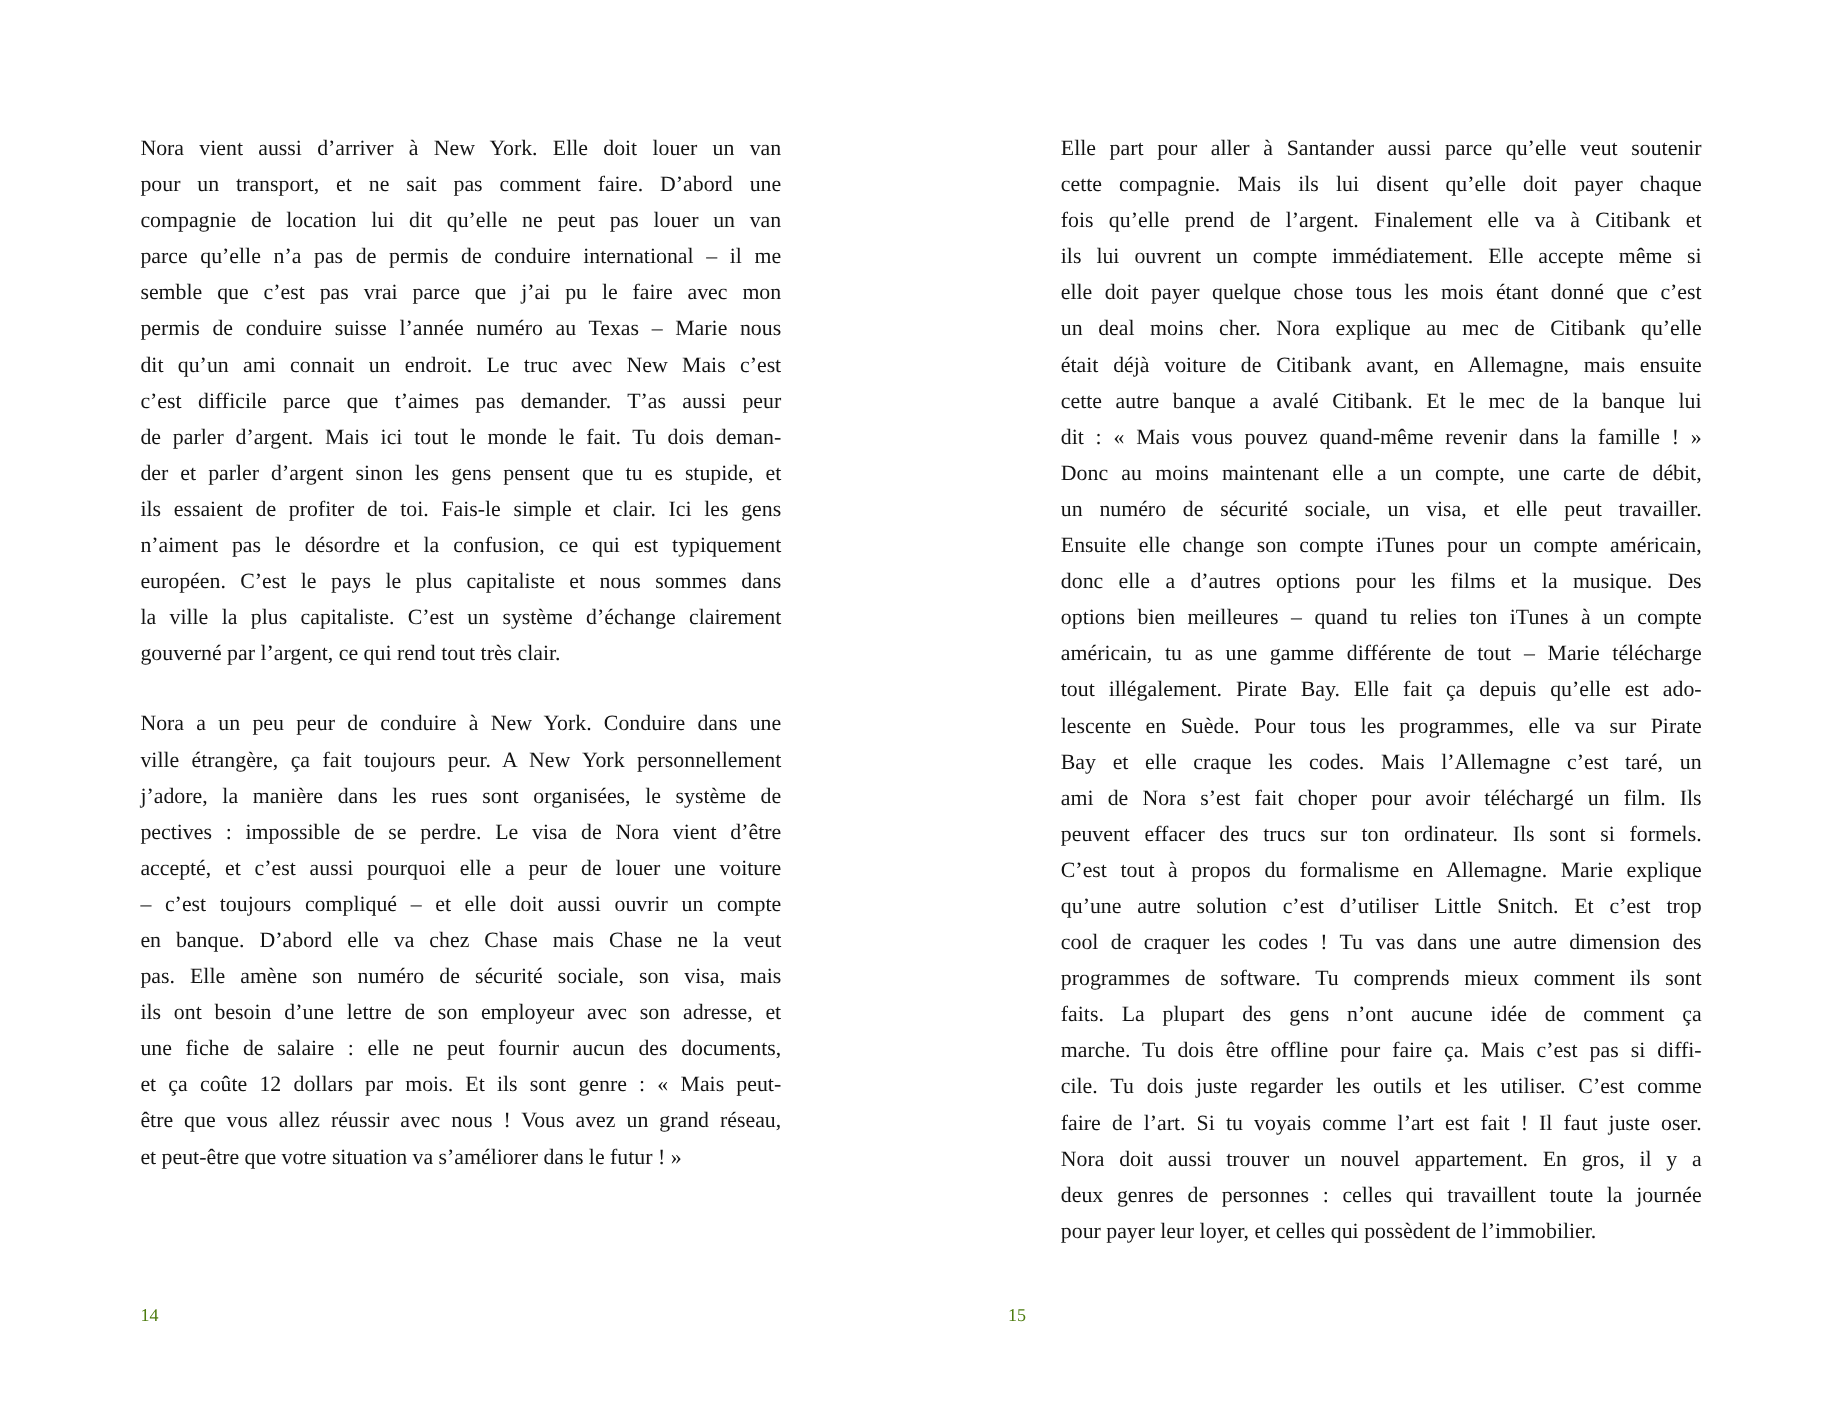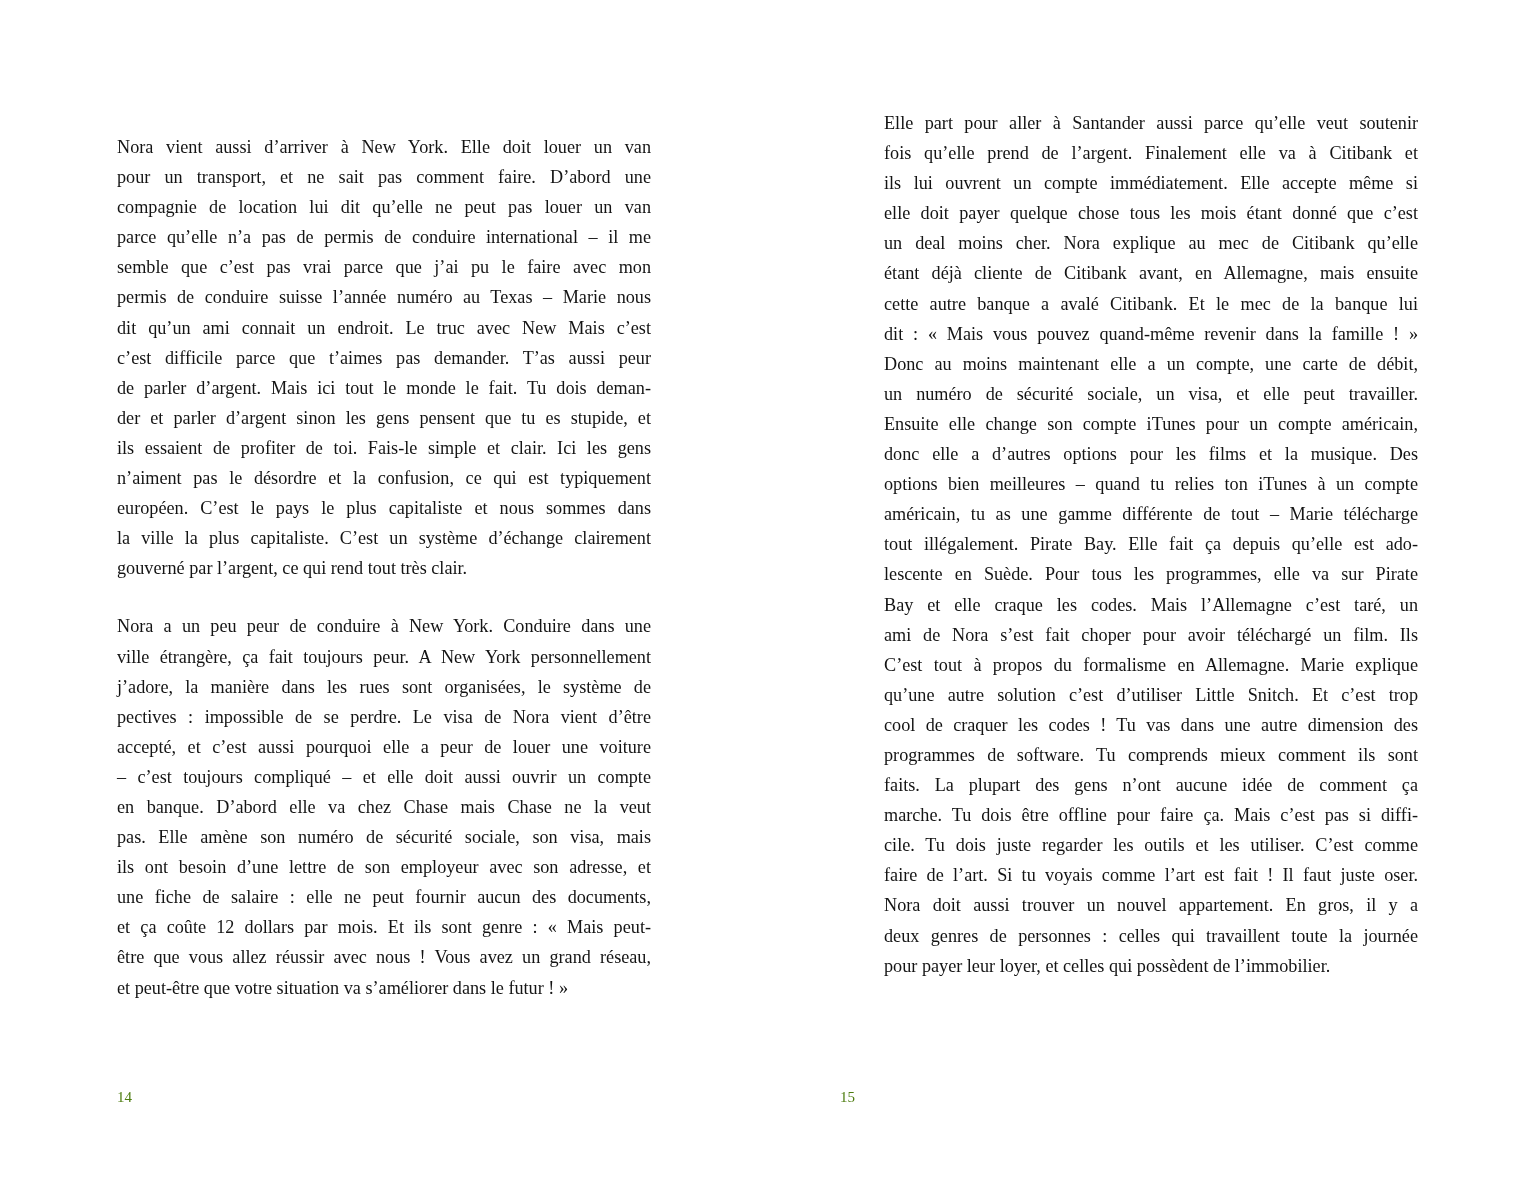--- a/index.html
+++ b/index.html
@@ -17,21 +17,21 @@
   }
   .spread {
     position: absolute;
     inset: 0;
   }
   .page-text {
     position: absolute;
     top: 108px;
     width: 534px;
   }
-  .page-text.left  { left: 117px; margin-top: 24px; }
+  .page-text.left  { left: 117px; }
   .page-text.right { left: 884px; }
   .paragraph { margin: 0; }
   .paragraph + .paragraph { margin-top: 28px; }
   .line {
     font-size: 18.2px;
     line-height: 30.1px;
     text-align: justify;
     text-align-last: justify;
     white-space: normal;
   }
@@ -84,37 +84,39 @@
         <div class="line">une fiche de salaire : elle ne peut fournir aucun des documents,</div>
         <div class="line">et ça coûte 12 dollars par mois. Et ils sont genre : « Mais peut-</div>
         <div class="line">être que vous allez réussir avec nous ! Vous avez un grand réseau,</div>
         <div class="line last">et peut-être que votre situation va s’améliorer dans le futur ! »</div>
       </div>
     </div>
 
   <div class="page-text right">
       <div class="paragraph">
         <div class="line">Elle part pour aller à Santander aussi parce qu’elle veut soutenir</div>
+        <div class="line">cette compagnie. Mais ils lui disent qu’elle doit payer chaque</div>
         <div class="line">fois qu’elle prend de l’argent. Finalement elle va à Citibank et</div>
         <div class="line">ils lui ouvrent un compte immédiatement. Elle accepte même si</div>
         <div class="line">elle doit payer quelque chose tous les mois étant donné que c’est</div>
         <div class="line">un deal moins cher. Nora explique au mec de Citibank qu’elle</div>
-        <div class="line">étant déjà cliente de Citibank avant, en Allemagne, mais ensuite</div>
+        <div class="line">était déjà voiture de Citibank avant, en Allemagne, mais ensuite</div>
         <div class="line">cette autre banque a avalé Citibank. Et le mec de la banque lui</div>
         <div class="line">dit : « Mais vous pouvez quand-même revenir dans la famille ! »</div>
         <div class="line">Donc au moins maintenant elle a un compte, une carte de débit,</div>
         <div class="line">un numéro de sécurité sociale, un visa, et elle peut travailler.</div>
         <div class="line">Ensuite elle change son compte iTunes pour un compte américain,</div>
         <div class="line">donc elle a d’autres options pour les films et la musique. Des</div>
         <div class="line">options bien meilleures – quand tu relies ton iTunes à un compte</div>
         <div class="line">américain, tu as une gamme différente de tout – Marie télécharge</div>
         <div class="line">tout illégalement. Pirate Bay. Elle fait ça depuis qu’elle est ado-</div>
         <div class="line">lescente en Suède. Pour tous les programmes, elle va sur Pirate</div>
         <div class="line">Bay et elle craque les codes. Mais l’Allemagne c’est taré, un</div>
         <div class="line">ami de Nora s’est fait choper pour avoir téléchargé un film. Ils</div>
+        <div class="line">peuvent effacer des trucs sur ton ordinateur. Ils sont si formels.</div>
         <div class="line">C’est tout à propos du formalisme en Allemagne. Marie explique</div>
         <div class="line">qu’une autre solution c’est d’utiliser Little Snitch. Et c’est trop</div>
         <div class="line">cool de craquer les codes ! Tu vas dans une autre dimension des</div>
         <div class="line">programmes de software. Tu comprends mieux comment ils sont</div>
         <div class="line">faits. La plupart des gens n’ont aucune idée de comment ça</div>
         <div class="line">marche. Tu dois être offline pour faire ça. Mais c’est pas si diffi-</div>
         <div class="line">cile. Tu dois juste regarder les outils et les utiliser. C’est comme</div>
         <div class="line">faire de l’art. Si tu voyais comme l’art est fait ! Il faut juste oser.</div>
         <div class="line">Nora doit aussi trouver un nouvel appartement. En gros, il y a</div>
         <div class="line">deux genres de personnes : celles qui travaillent toute la journée</div>

